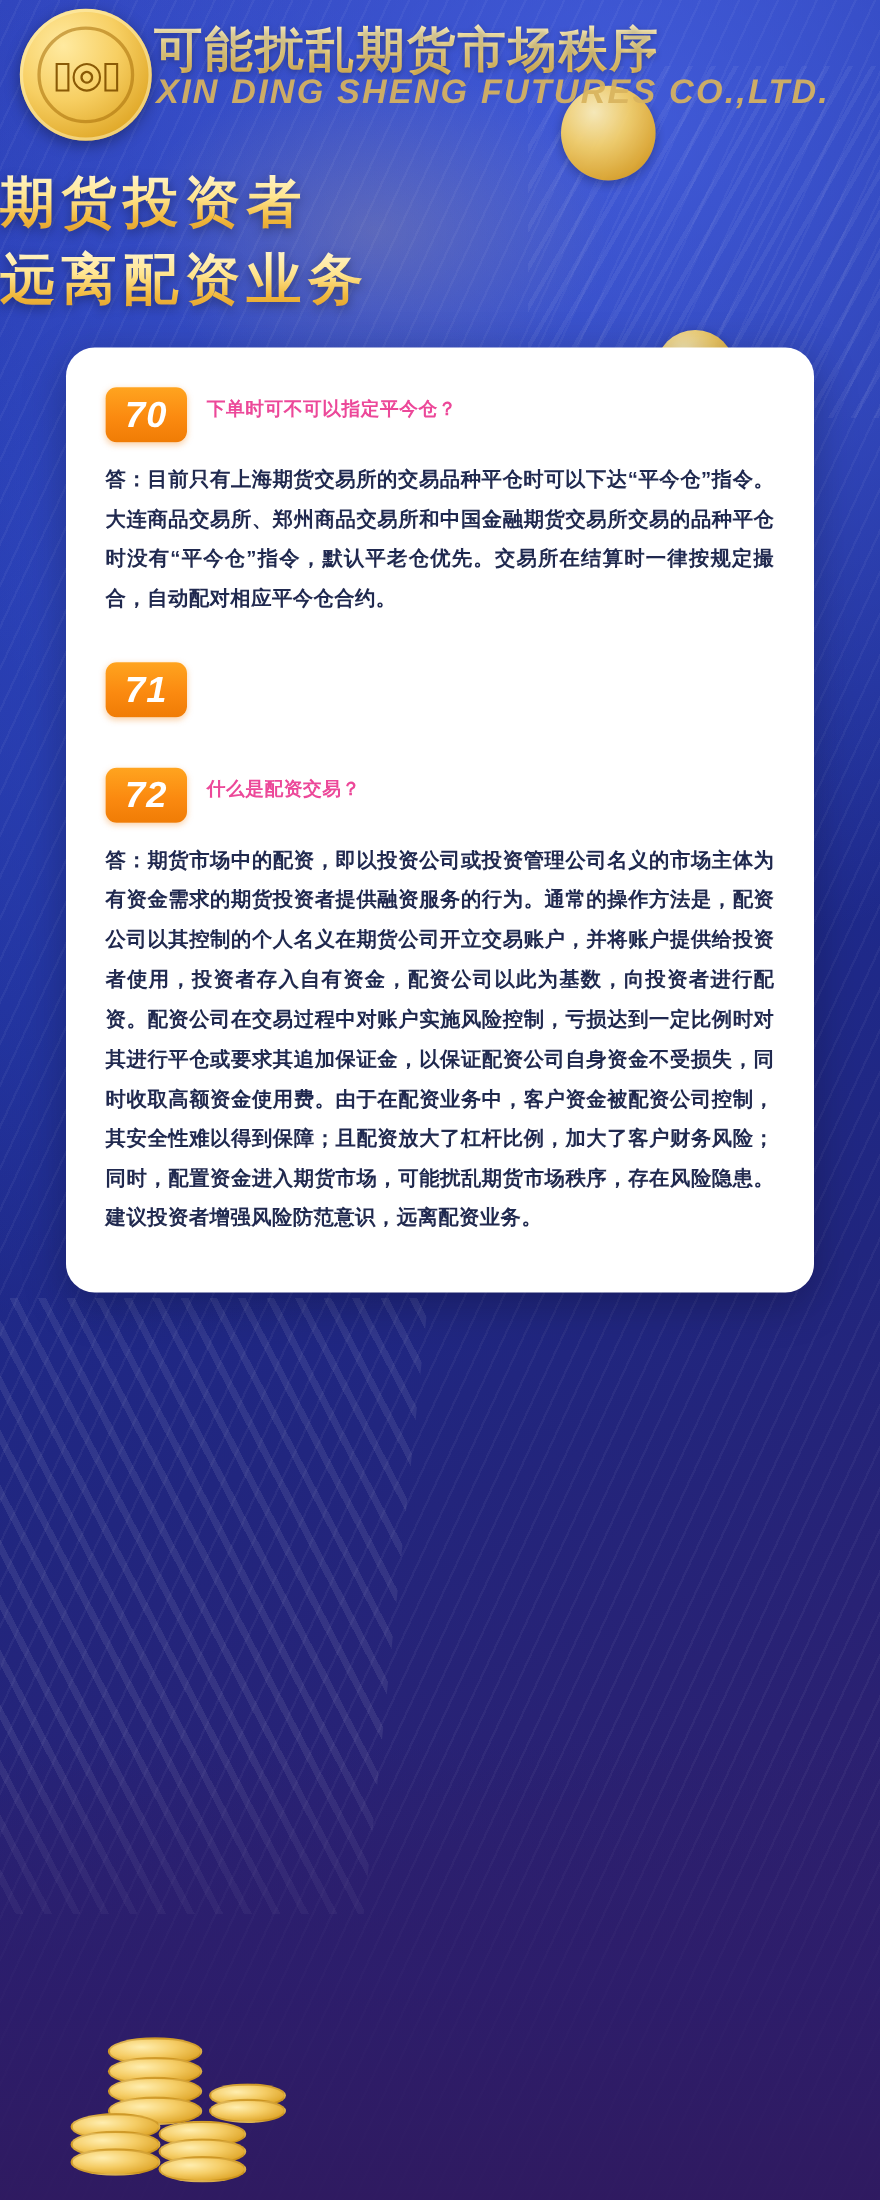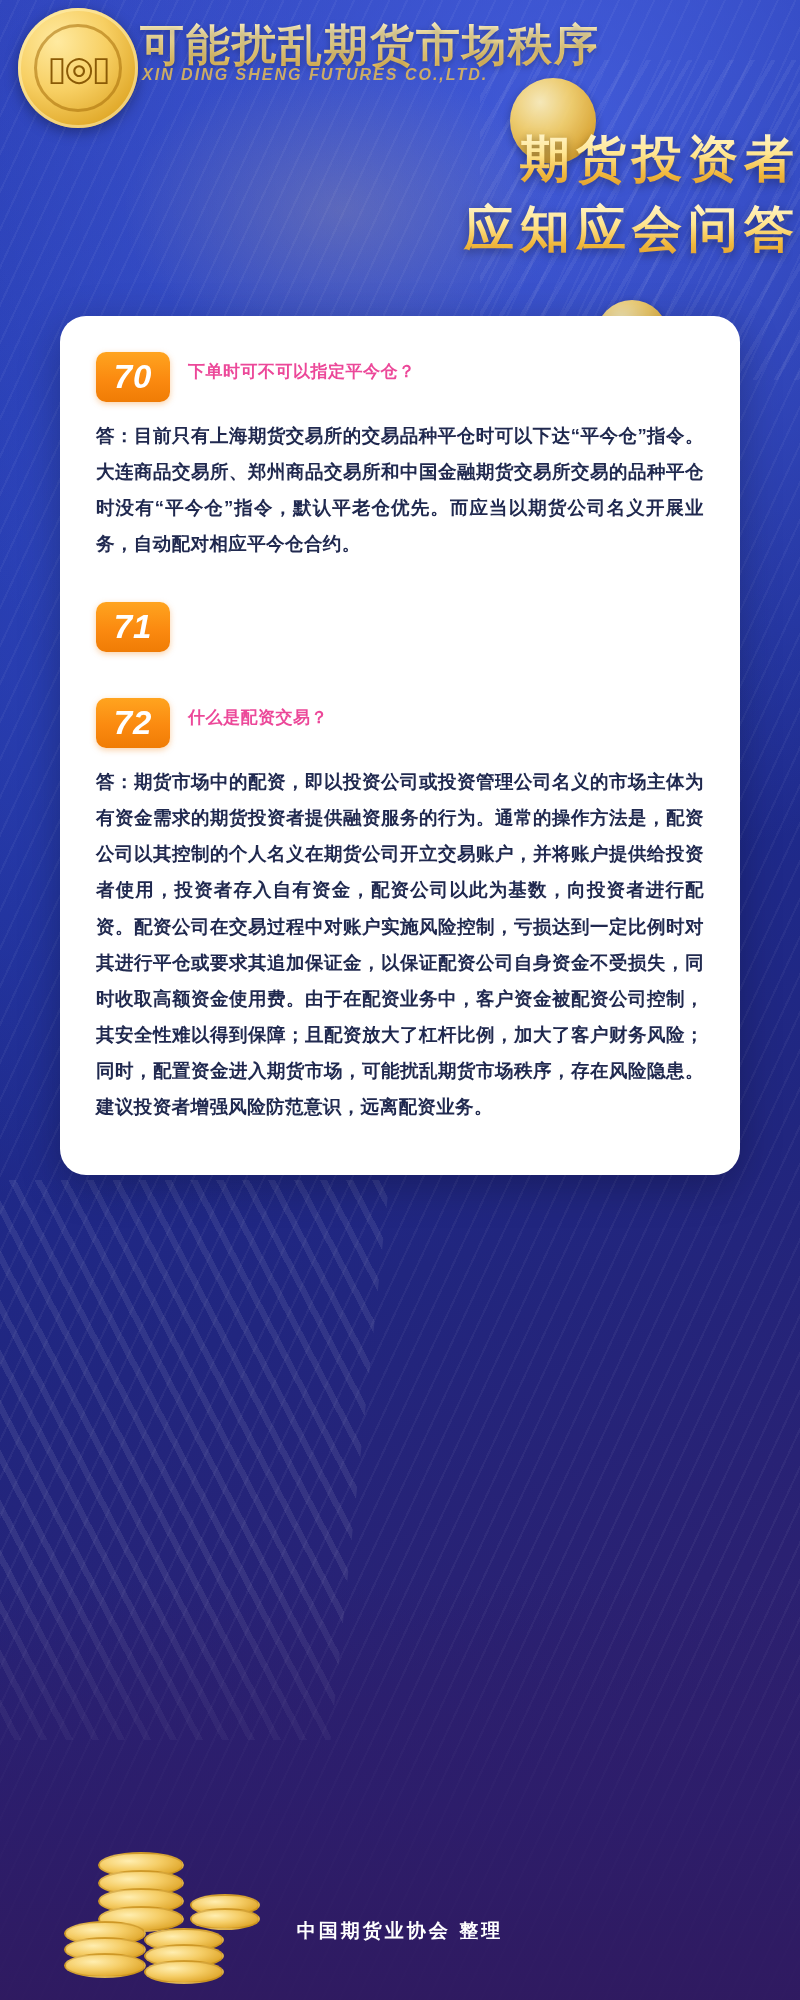--- a/index.html
+++ b/index.html
@@ -109,40 +109,41 @@
     -webkit-background-clip: text;
     background-clip: text;
     -webkit-text-fill-color: transparent;
     text-shadow: 0 2px 6px rgba(0,0,0,0.25);
     white-space: nowrap;
   }
   .company-name-en {
     position: absolute;
     left: 142px; top: 66px;
     width: 640px;
-    font-size: 16px;
+    font-size: 31px;
     font-weight: bold;
     font-style: italic;
     letter-spacing: 2px;
     color: #d9b45e;
     opacity: 0.92;
     white-space: nowrap;
   }
   .title-main, .title-sub {
     position: absolute;
     width: 800px;
-    text-align: right;
+    text-align: left;
     font-size: 50px;
     font-weight: bold;
     letter-spacing: 6px;
     background: linear-gradient(180deg, #fff9dd 0%, #ffe58f 42%, #f0b73c 72%, #d9952a 100%);
     -webkit-background-clip: text;
     background-clip: text;
     -webkit-text-fill-color: transparent;
     filter: drop-shadow(0 3px 5px rgba(0,0,0,0.35));
+    margin-top: 25px;
   }
   .title-main { top: 126px; }
   .title-sub  { top: 196px; }
 
   
   .coin {
     position: absolute;
     border-radius: 50%;
     background: radial-gradient(circle at 35% 28%, #fff0b8 0%, #f6d169 38%, #e3ac31 72%, #c9870f 100%);
     box-shadow: 0 3px 10px rgba(0,0,0,0.28);
@@ -246,31 +247,31 @@
 <div class="coin flat coin-c"></div>
 
 <div class="header">
   <div class="logo-coin">
     <div class="coin-inner"></div>
     <div class="logo-glyph">▯◎▯</div>
   </div>
   <div class="company-name">可能扰乱期货市场秩序</div>
   <div class="company-name-en">XIN DING SHENG FUTURES CO.,LTD.</div>
   <div class="title-main">期货投资者</div>
-  <div class="title-sub">应知应会问答</div>
+  <div class="title-sub">远离配资业务</div>
 </div>
 
 <div class="card">
 
   <div class="qa-block b70">
     <div class="qa-head">
       <div class="qa-num">70</div>
       <div class="qa-question">下单时可不可以指定平今仓？</div>
     </div>
-    <div class="qa-answer">答：目前只有上海期货交易所的交易品种平仓时可以下达“平今仓”指令。大连商品交易所、郑州商品交易所和中国金融期货交易所交易的品种平仓时没有“平今仓”指令，默认平老仓优先。而应当以期货公司名义开展业务，自动配对相应平今仓合约。</div>
+    <div class="qa-answer">答：目前只有上海期货交易所的交易品种平仓时可以下达“平今仓”指令。大连商品交易所、郑州商品交易所和中国金融期货交易所交易的品种平仓时没有“平今仓”指令，默认平老仓优先。交易所在结算时一律按规定撮合，自动配对相应平今仓合约。</div>
   </div>
 
   <div class="qa-block b71">
     <div class="qa-head">
       <div class="qa-num">71</div>
     </div>
   </div>
 
   <div class="qa-block b72">
     <div class="qa-head">
@@ -290,14 +291,13 @@
     <div class="fc" style="left:58px; bottom:50px; width:86px; height:26px;"></div>
     <div class="fc" style="left:24px; bottom:36px; width:82px; height:25px;"></div>
     <div class="fc" style="left:24px; bottom:20px; width:82px; height:25px;"></div>
     <div class="fc" style="left:24px; bottom:4px;  width:82px; height:25px;"></div>
     <div class="fc" style="left:104px; bottom:30px; width:80px; height:24px;"></div>
     <div class="fc" style="left:104px; bottom:14px; width:80px; height:24px;"></div>
     <div class="fc" style="left:104px; bottom:-2px; width:80px; height:24px;"></div>
     <div class="fc" style="left:150px; bottom:66px; width:70px; height:22px;"></div>
     <div class="fc" style="left:150px; bottom:52px; width:70px; height:22px;"></div>
   </div>
-  <div class="footer-text">中国期货业协会 整理</div>
 </div>
 
 </body></html>

